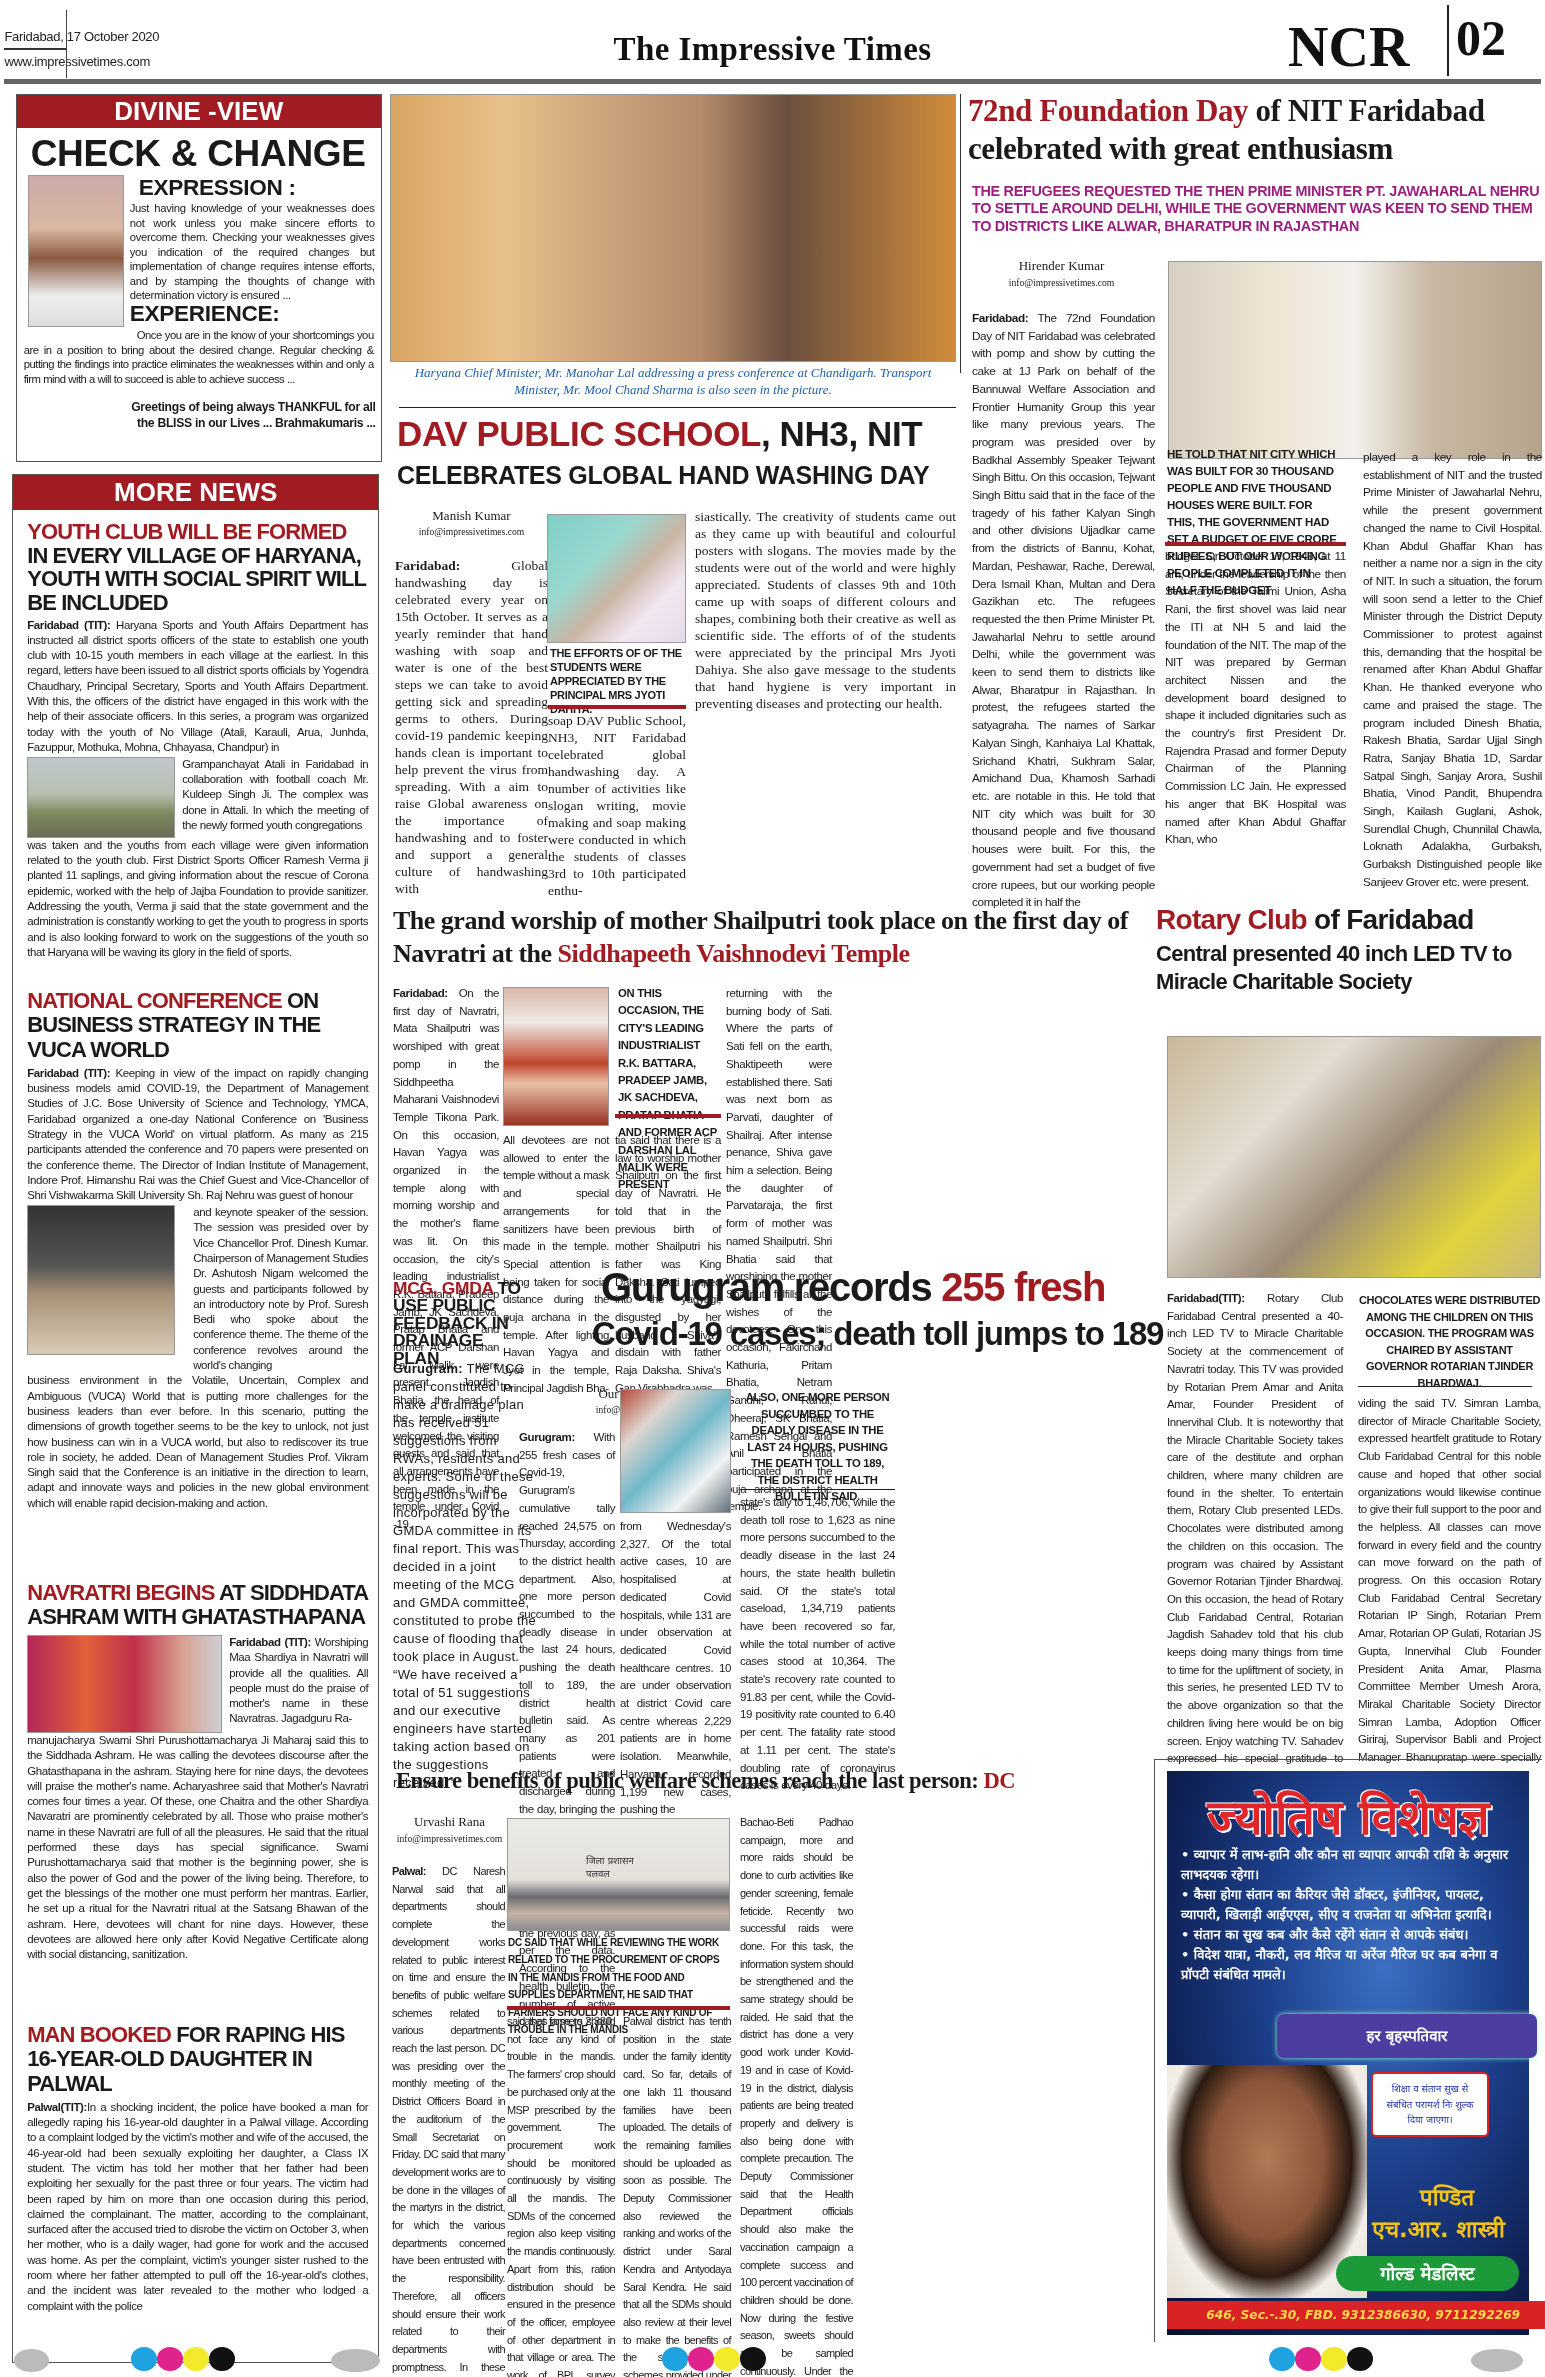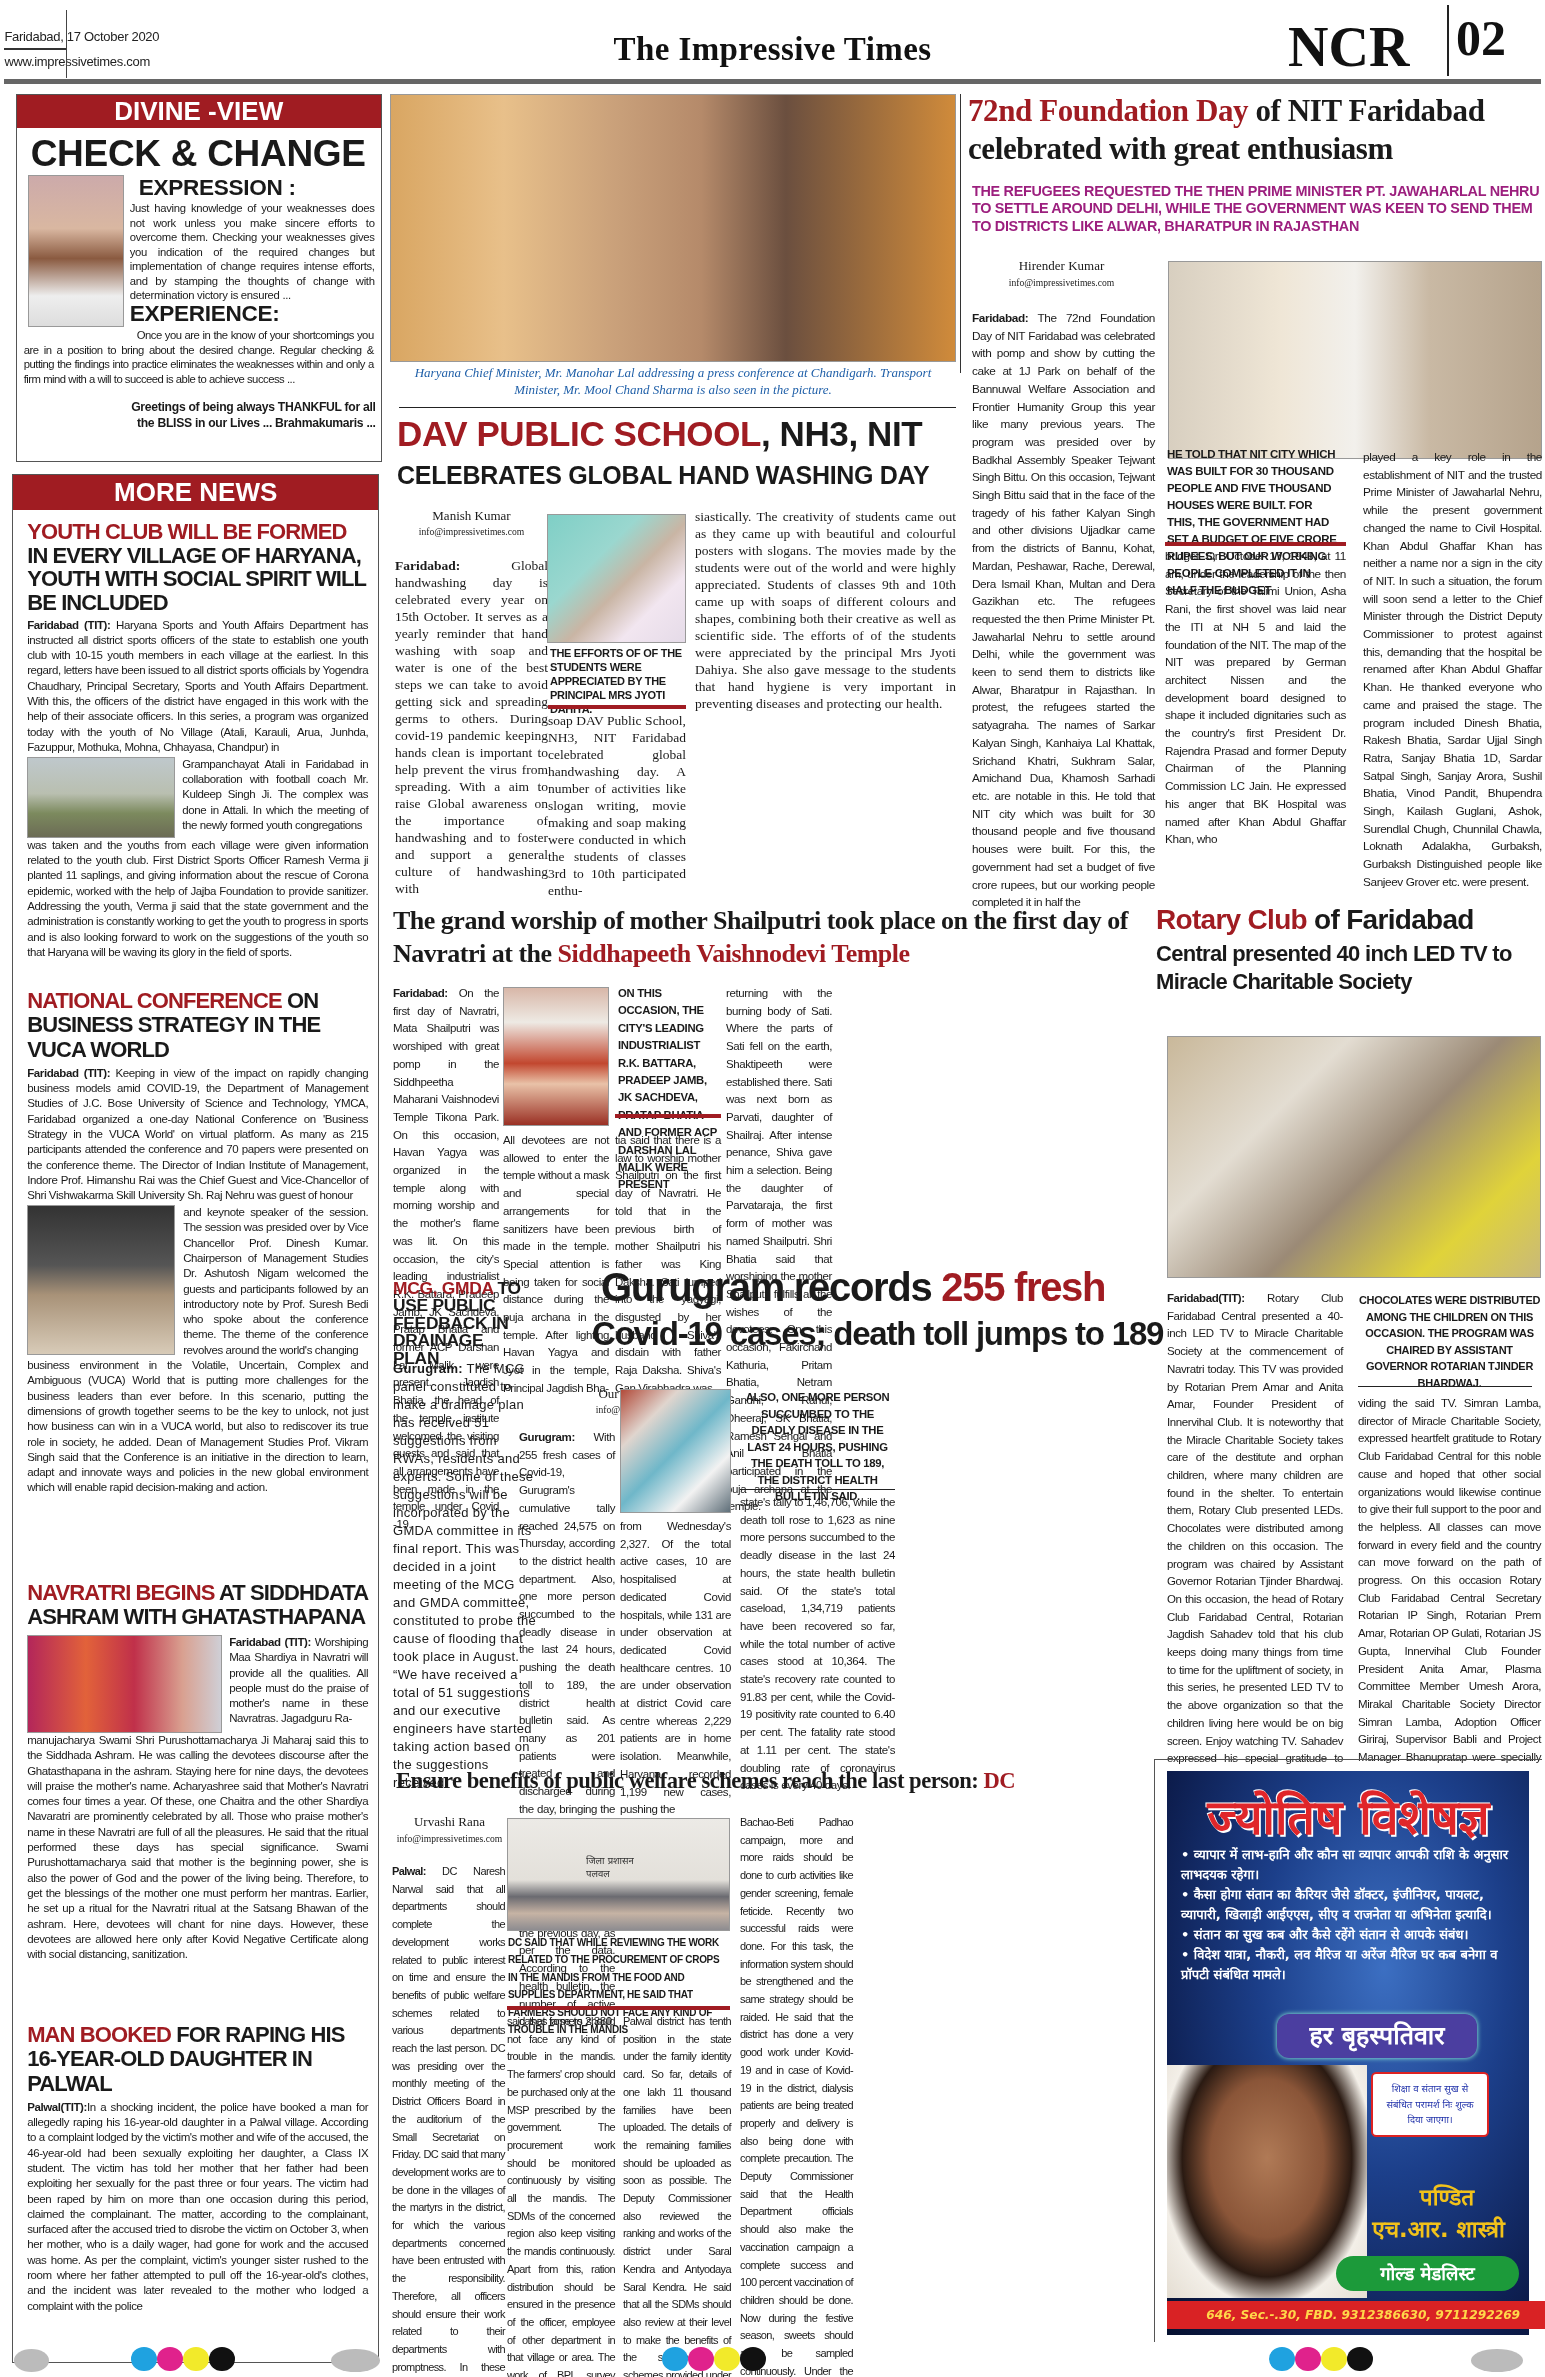--- a/index.html
+++ b/index.html
@@ -56,21 +56,21 @@
       <div class="bodytxt">Grampanchayat Atali in Faridabad in collaboration with football coach Mr. Kuldeep Singh Ji. The complex was done in Attali. In which the meeting of the newly formed youth congregations</div>
     </div>
     <div class="bodytxt">was taken and the youths from each village were given information related to the youth club. First District Sports Officer Ramesh Verma ji planted 11 saplings, and giving information about the rescue of Corona epidemic, worked with the help of Jajba Foundation to provide sanitizer. Addressing the youth, Verma ji said that the state government and the administration is constantly working to get the youth to progress in sports and is also looking forward to work on the suggestions of the youth so that Haryana will be waving its glory in the field of sports.</div>
   </div>
 
   <div class="abs" style="left:14px;top:514px;width:341px">
     <div class="cond" style="font-size:22px;font-weight:bold;line-height:24.4px;letter-spacing:-0.9px">
       <span class="red">NATIONAL CONFERENCE</span><span> ON BUSINESS STRATEGY IN THE VUCA WORLD</span>
     </div>
     <div class="bodytxt" style="margin-top:3.5px"><b>Faridabad (TIT):</b> <span>Keeping in view of the impact on rapidly changing business models amid COVID-19, the Department of Management Studies of J.C. Bose University of Science and Technology, YMCA, Faridabad organized a one-day National Conference on 'Business Strategy in the VUCA World' on virtual platform. As many as 215 participants attended the conference and 70 papers were presented on the conference theme. The Director of Indian Institute of Management, Indore Prof. Himanshu Rai was the Chief Guest and Vice-Chancellor of Shri Vishwakarma Skill University Sh. Raj Nehru was guest of honour</span></div>
-    <div style="display:flex;gap:8px;margin-top:1.7px">
+    <div style="display:flex;gap:18px;margin-top:1.7px">
       <div class="photo" style="width:148px;height:150px;flex:none;background:linear-gradient(180deg,#333 0%,#555 40%,#a89278 60%,#d8cbb8 100%)"></div>
       <div class="bodytxt">and keynote speaker of the session. The session was presided over by Vice Chancellor Prof. Dinesh Kumar. Chairperson of Management Studies Dr. Ashutosh Nigam welcomed the guests and participants followed by an introductory note by Prof. Suresh Bedi who spoke about the conference theme. The theme of the conference revolves around the world's changing</div>
     </div>
     <div class="bodytxt">business environment in the Volatile, Uncertain, Complex and Ambiguous (VUCA) World that is putting more challenges for the business leaders than ever before. In this scenario, putting the dimensions of growth together seems to be the key to unlock, not just how business can win in a VUCA world, but also to rediscover its true role in society, he added. Dean of Management Studies Prof. Vikram Singh said that the Conference is an initiative in the direction to learn, adapt and innovate ways and policies in the new global environment which will enable rapid decision-making and action.</div>
   </div>
 
   <div class="abs" style="left:14px;top:1106px;width:341px">
     <div class="cond" style="font-size:22px;font-weight:bold;line-height:24.4px;letter-spacing:-0.9px">
       <span class="red">NAVRATRI BEGINS</span><span> AT SIDDHDATA ASHRAM WITH GHATASTHAPANA</span>
     </div>
@@ -176,21 +176,21 @@
 
 <div class="abs" style="left:1154px;top:1759px;width:388px;height:583px;border-left:0.9px solid #555;border-top:0.9px solid #555">
   <div class="abs" style="left:12.2px;top:11.3px;width:362px;height:564px;background:radial-gradient(ellipse at 60% 35%,#3c6fc2 0%,#1c3f8a 40%,#0c1b4a 80%,#061130 100%)"></div>
   <div class="abs" style="left:17.4px;top:22.6px;width:352px;text-align:center;font-family:'DejaVu Sans',sans-serif;font-size:48px;font-weight:bold;color:#e0262a;text-shadow:1.7px 1.7px 0 #fff,-0.9px -0.9px 0 #fff">ज्योतिष विशेषज्ञ</div>
   <div class="abs" style="left:26px;top:85px;width:331px;font-family:'DejaVu Sans',sans-serif;font-size:13px;line-height:20px;color:#fff;font-weight:bold">
     <div>• <span>व्यापार में लाभ-हानि और कौन सा व्यापार आपकी राशि के अनुसार लाभदयक रहेगा।</span></div>
     <div>• <span>कैसा होगा संतान का कैरियर जैसे डॉक्टर, इंजीनियर, पायलट, व्यापारी, खिलाड़ी आईएएस, सीए व राजनेता या अभिनेता इत्यादि।</span></div>
     <div>• <span>संतान का सुख कब और कैसे रहेंगे संतान से आपके संबंध।</span></div>
     <div>• <span>विदेश यात्रा, नौकरी, लव मैरिज या अरेंज मैरिज घर कब बनेगा व प्रॉपटी संबंधित मामले।</span></div>
   </div>
-  <div class="abs" style="left:122px;top:254px;width:200px;height:44px;background:#4b3ea0;border-radius:12px;color:#fff;text-align:center;font-family:'DejaVu Sans',sans-serif;font-size:25px;font-weight:bold;line-height:44px;box-shadow:0 0 5.2px #9fd">हर बृहस्पतिवार</div>
+  <div class="abs" style="left:122px;top:254px;width:260px;height:44px;background:#4b3ea0;border-radius:7px;color:#fff;text-align:center;font-family:'DejaVu Sans',sans-serif;font-size:15px;font-weight:bold;line-height:44px;box-shadow:0 0 5.2px #9fd">हर बृहस्पतिवार</div>
   <div class="abs" style="left:12.2px;top:305px;width:200px;height:233px;background:radial-gradient(ellipse at 50% 40%,#b07a56 0%,#8a5538 40%,#2a1a12 60%,#f3efe8 75%,#e4ddd2 100%)"></div>
   <div class="abs" style="left:216px;top:312px;width:118px;padding:7px 5.2px;background:#fff;border:2.6px solid #d22;border-radius:5.2px;color:#2233aa;text-align:center;font-family:'DejaVu Sans',sans-serif;font-size:9.6px;line-height:15.7px">शिक्षा व संतान सुख से संबंधित परामर्श निः शुल्क दिया जाएगा।</div>
   <div class="abs" style="left:218px;top:421px;width:148px;text-align:center;font-family:'DejaVu Sans',sans-serif;font-size:22.6px;font-weight:bold;color:#f2c21a">पण्डित</div>
   <div class="abs" style="left:192px;top:453px;width:183px;text-align:center;font-family:'DejaVu Sans',sans-serif;font-size:22.6px;font-weight:bold;color:#f2c21a">एच.आर. शास्त्री</div>
   <div class="abs" style="left:181px;top:496px;width:183px;height:35px;background:#1c9a3a;border-radius:17.4px;color:#fff;text-align:center;font-family:'DejaVu Sans',sans-serif;font-size:18.3px;font-weight:bold;line-height:35px">गोल्ड मेडलिस्ट</div>
   <div class="abs" style="left:12.2px;top:541px;width:392px;height:28px;background:#d92224;color:#ffd84a;text-align:center;font-family:'DejaVu Sans',sans-serif;font-size:12.2px;font-weight:bold;font-style:italic;line-height:28px">646, Sec.-.30, FBD. 9312386630, 9711292269</div>
 </div>
 
 <div class="abs" style="left:131px;top:2347px;display:flex">
   <span style="width:26px;height:24.4px;border-radius:50%;background:#1fa2e0;display:block"></span>

